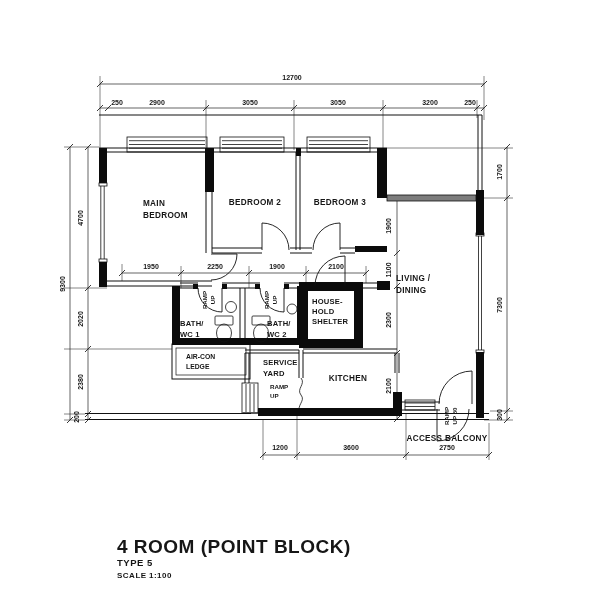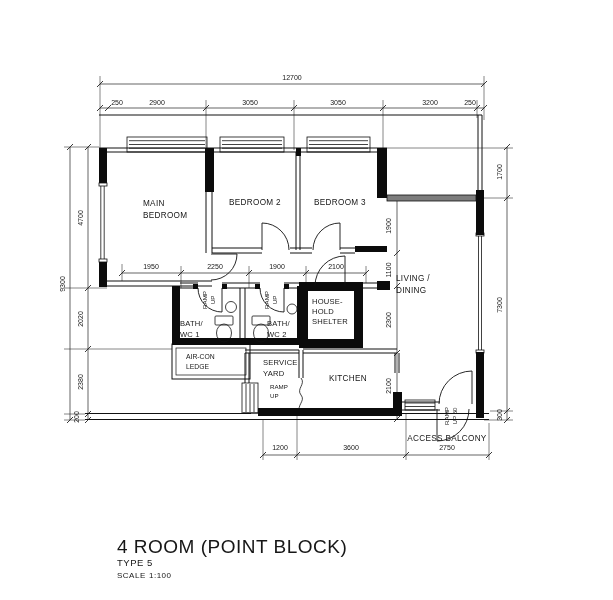--- a/index.html
+++ b/index.html
@@ -1,17 +1,17 @@
 <!DOCTYPE html>
 <html><head>
 <meta charset="utf-8">
 <style>
   html,body{margin:0;padding:0;background:#fff;}
   .page{position:relative;width:613px;height:600px;background:#ffffff;overflow:hidden;
-        font-family:"Liberation Sans",sans-serif;}
+        font-family:"Liberation Sans",sans-serif;font-weight:bold;}
   svg{position:absolute;left:0;top:0;}
   text{fill:#161616;font-family:"Liberation Sans",sans-serif;}
   .room-label{font-size:8.2px;letter-spacing:.3px;}
   .small-label{font-size:7.6px;letter-spacing:.2px;}
   .tiny-label{font-size:6.8px;}
   .ramp-label{font-size:6.2px;}
   .dim{font-size:7px;}
   .title-main{font-size:19px;letter-spacing:.5px;}
   .title-type{font-size:9.5px;letter-spacing:.5px;}
   .title-scale{font-size:8px;letter-spacing:.5px;}

